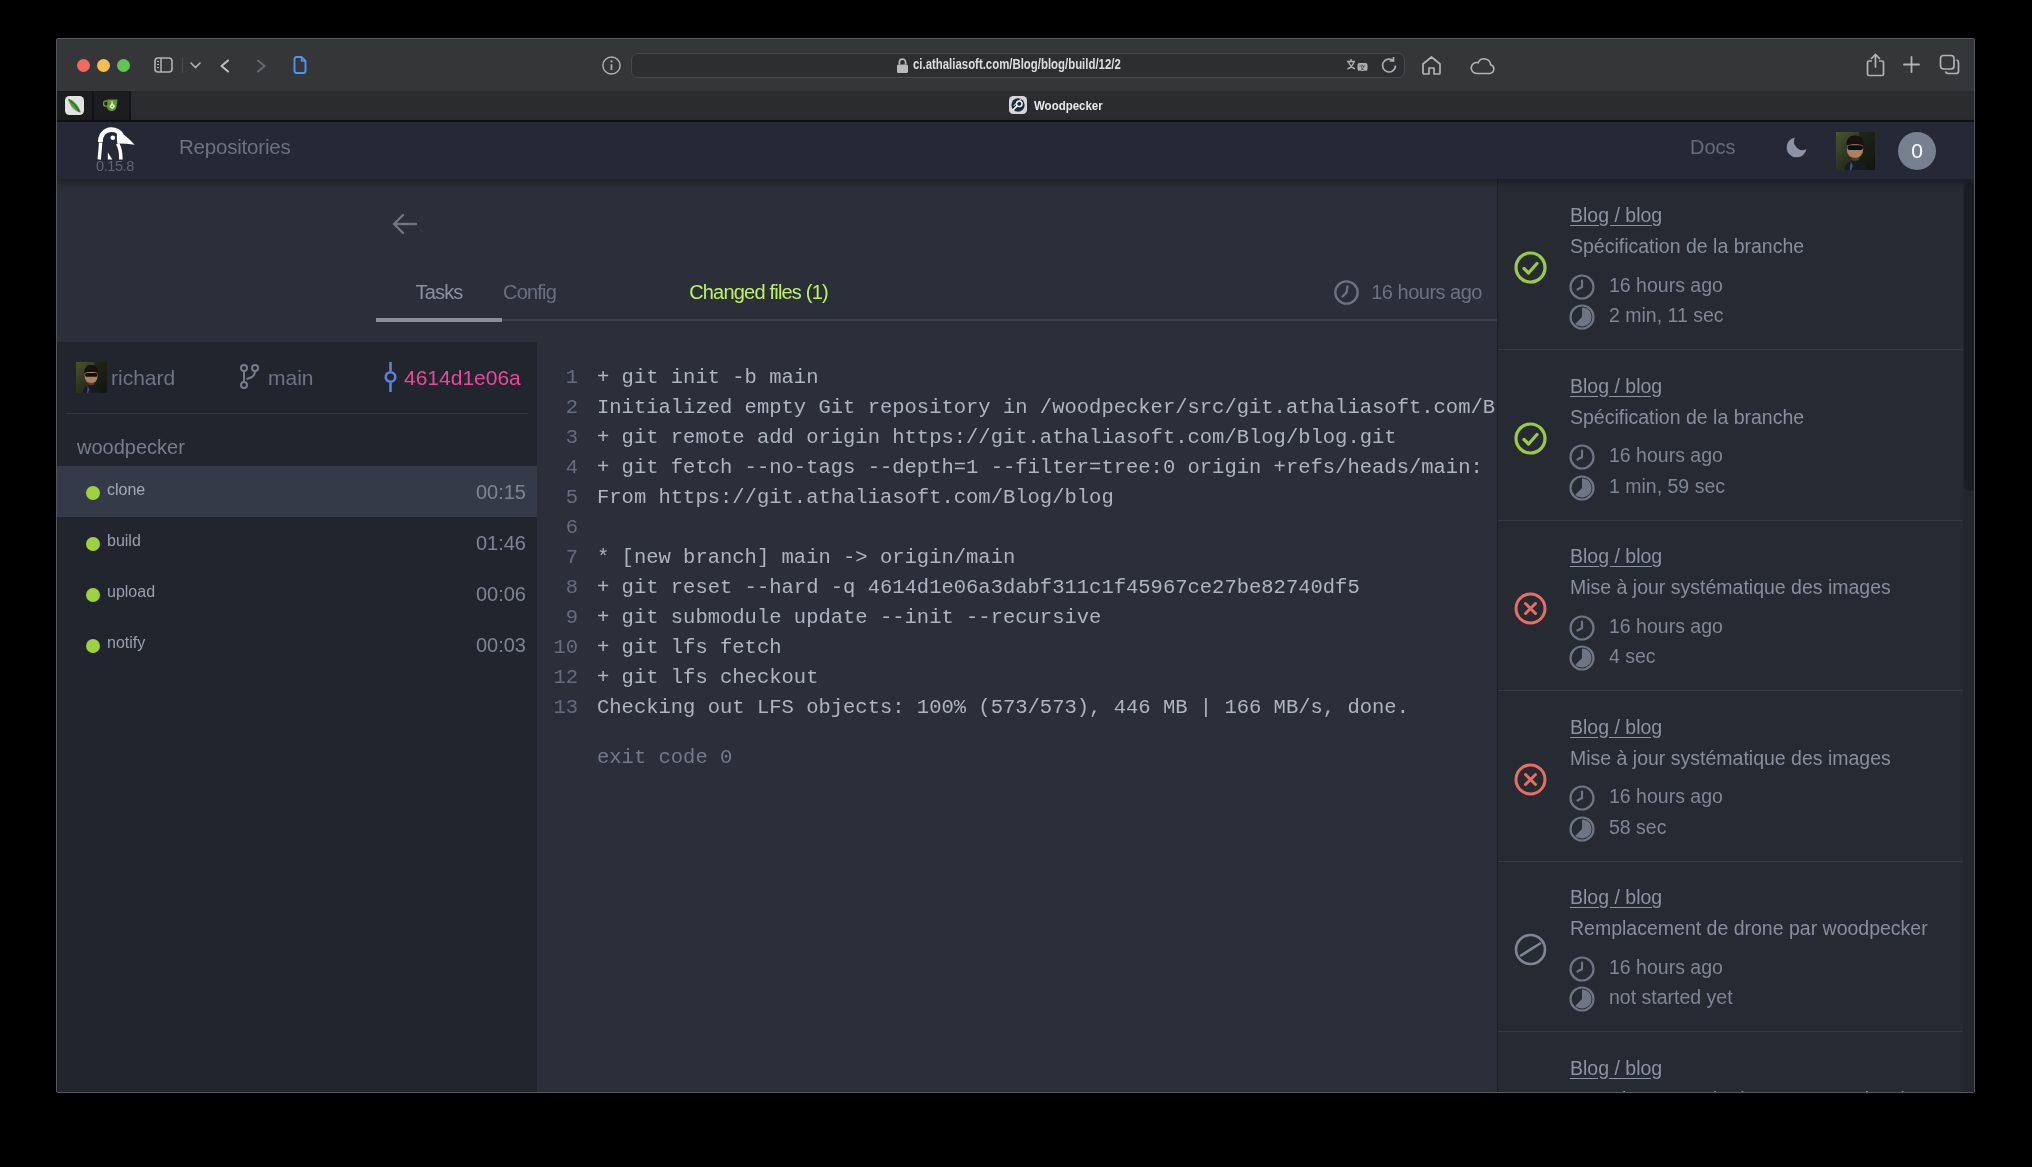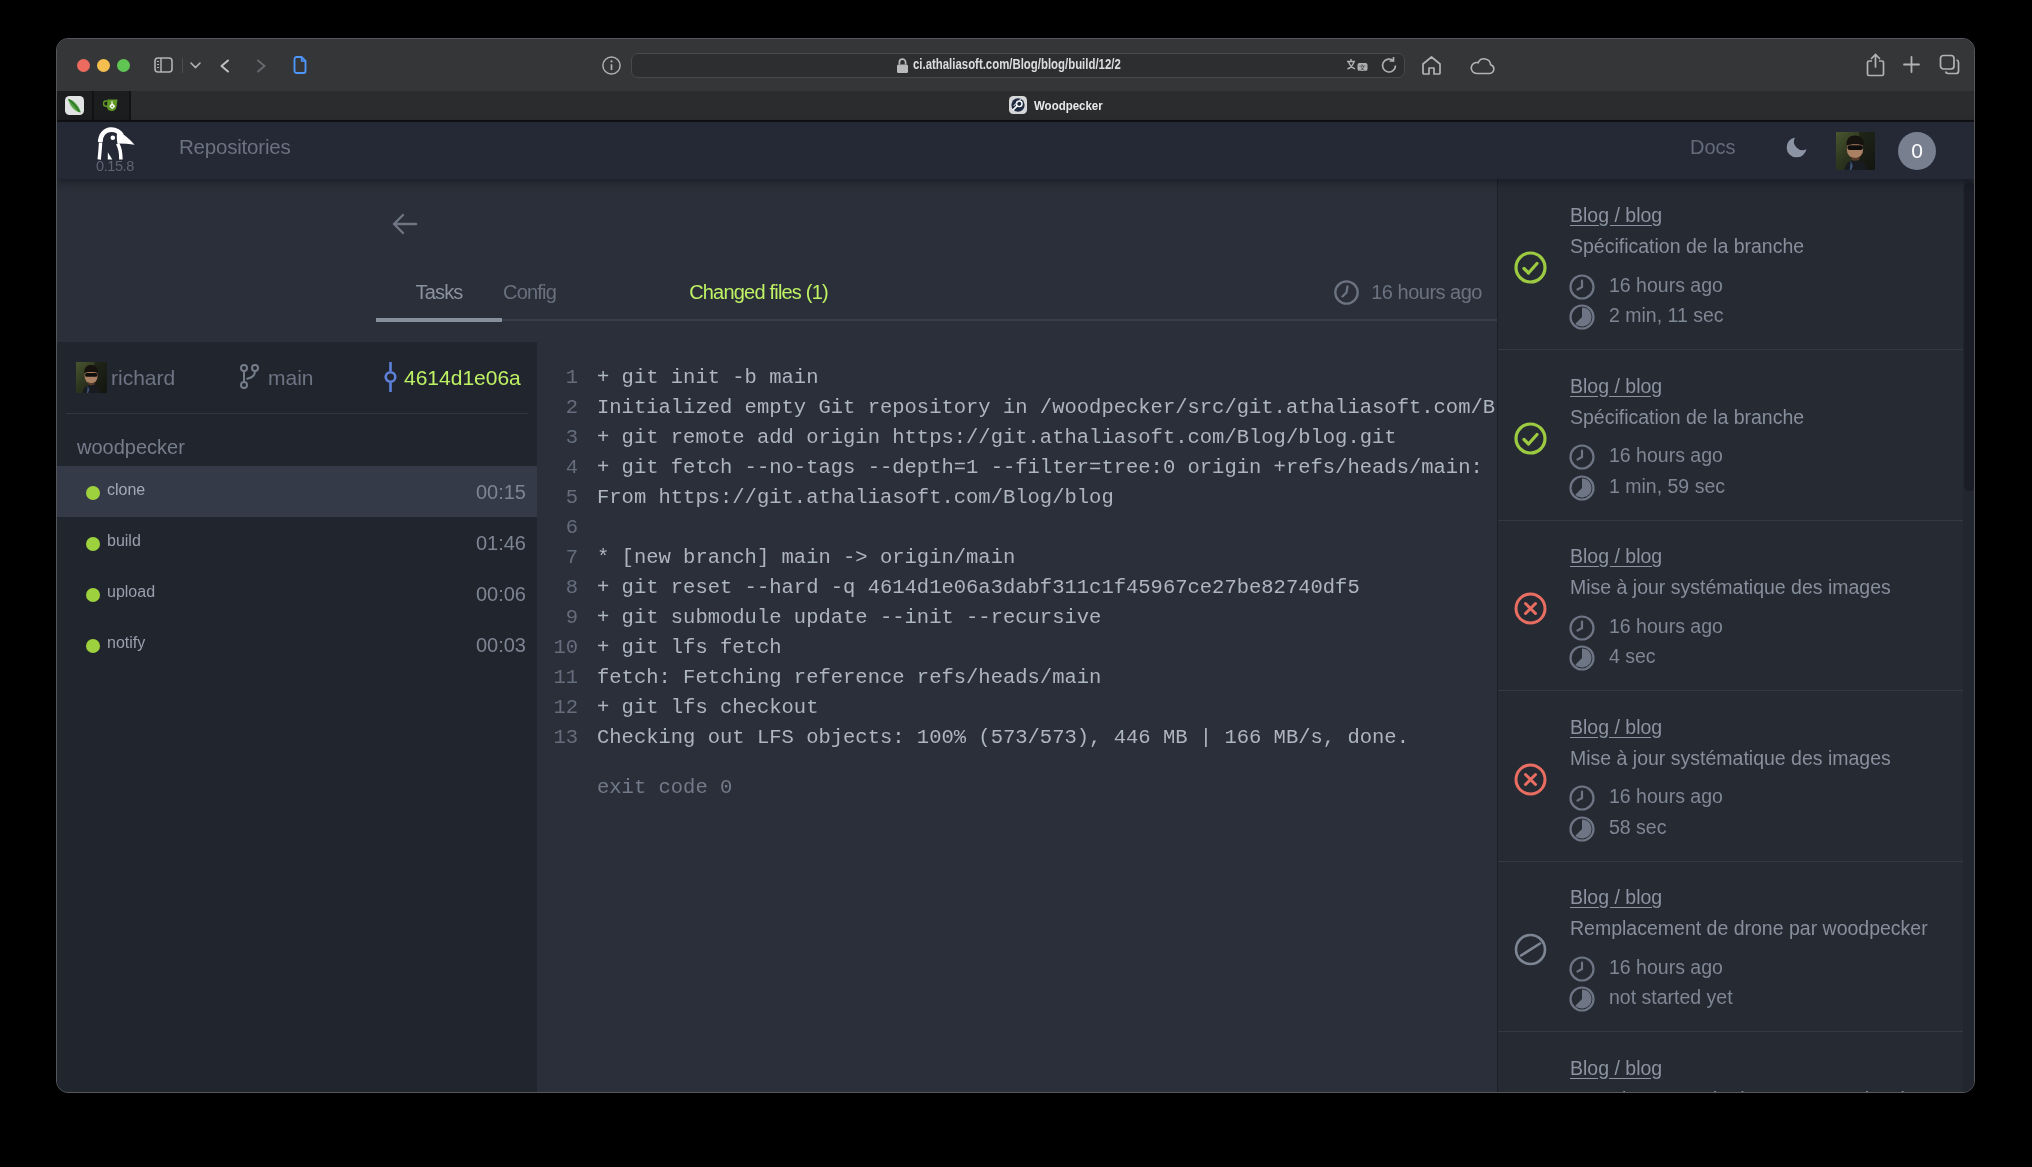--- a/index.html
+++ b/index.html
@@ -1,18 +1,18 @@
 <!DOCTYPE html>
 <html><head>
 <meta charset="utf-8">
 <style>
 *{margin:0;padding:0;box-sizing:border-box}
 html,body{width:2032px;height:1167px;background:#000;overflow:hidden;font-family:"Liberation Sans",sans-serif}
 .abs{position:absolute}
-.win{position:absolute;left:56px;top:38px;width:1919px;height:1055px;border-radius:12px;overflow:hidden;border:1px solid #55575c;background:#2b2f39}
+.win{position:absolute;left:56px;top:38px;width:1919px;height:1055px;border-radius:2px;overflow:hidden;border:1px solid #55575c;background:#2b2f39}
 .toolbar{position:absolute;left:0;top:0;width:100%;height:52px;background:#353638}
 .tabstrip{position:absolute;left:0;top:52px;width:100%;height:31px;background:#2b2c2e;border-bottom:2px solid #101114}
 .pinned{position:absolute;left:0;top:0;width:72px;height:29px;background:#1c1d1f}
 .navbar{position:absolute;left:0;top:83px;width:100%;height:57px;background:#252936;box-shadow:0 3px 8px rgba(10,12,18,.45);z-index:5}
 .header{position:absolute;left:0;top:140px;width:1440px;height:163px;background:#2b2f39}
 .leftpanel{position:absolute;left:0;top:303px;width:480px;height:752px;background:#21252e}
 .console{position:absolute;left:480px;top:303px;width:960px;height:752px;background:#2b2f39;overflow:hidden}
 .sidebar{position:absolute;left:1440px;top:140px;width:479px;height:915px;background:#262a33;border-left:1px solid #1d2029;overflow:hidden}
 .mono{font-family:"Liberation Mono",monospace}
 .trow{display:flex;height:30px;line-height:30px;font-size:20.5px}
@@ -213,21 +213,21 @@
         <circle cx="5" cy="5" r="3" fill="none" stroke="#757d8b" stroke-width="2"></circle>
         <circle cx="16" cy="5" r="3" fill="none" stroke="#757d8b" stroke-width="2"></circle>
         <circle cx="5" cy="22" r="3" fill="none" stroke="#757d8b" stroke-width="2"></circle>
         <path d="M5 8 V19 M16 8 C16 14 11 15 7.5 16" fill="none" stroke="#757d8b" stroke-width="2"></path>
       </svg>
     <div class="abs" style="left:211px;top:24px;font-size:21px;color:#6d7484">main</div>
     <svg class="abs" style="left:327px;top:20px" width="13" height="30" viewBox="0 0 13 30">
         <path d="M6.5 0 V9 M6.5 21 V30" stroke="#5e82da" stroke-width="2.6"></path>
         <circle cx="6.5" cy="15" r="4.8" fill="none" stroke="#5e82da" stroke-width="2.6"></circle>
       </svg>
-    <div class="abs" style="left:347px;top:24px;font-size:21px;color:#bef264">4614d1e06a</div>
+    <div class="abs" style="left:347px;top:24px;font-size:21px;color:#ec4899">4614d1e06a</div>
     <div class="abs" style="left:9px;top:71px;width:462px;height:1px;background:#313643"></div>
     <div class="abs" style="left:20px;top:94px;font-size:20px;color:#767e8c">woodpecker</div>
     <div class="task" style="top:124px;background:#343a48">
       <div class="tdot"></div>
         <div class="tname" style="color:#a3abb8">clone</div>
         <div class="ttime">00:15</div>
     </div>
     <div class="task" style="top:175px">
         <div class="tdot"></div>
         <div class="tname">build</div>
@@ -280,24 +280,20 @@
         </div>
       <div class="trow">
           <span class="ln">9</span>
           <span class="lt">+ git submodule update --init --recursive</span>
         </div>
       <div class="trow">
           <span class="ln">10</span>
           <span class="lt">+ git lfs fetch</span>
         </div>
       <div class="trow">
-          <span class="ln">11</span>
-          <span class="lt">fetch: Fetching reference refs/heads/main</span>
-        </div>
-      <div class="trow">
           <span class="ln">12</span>
           <span class="lt">+ git lfs checkout</span>
         </div>
       <div class="trow">
           <span class="ln">13</span>
           <span class="lt">Checking out LFS objects: 100% (573/573), 446 MB | 166 MB/s, done.</span>
         </div>
       <div class="trow" style="margin-top:20px">
           <span class="ln"></span>
           <span class="lt" style="color:#727a89">exit code 0</span>

